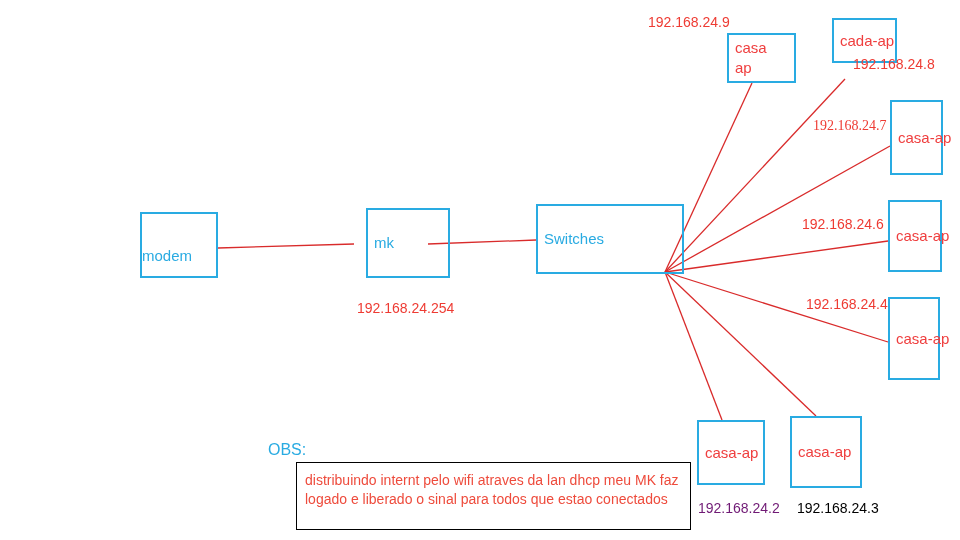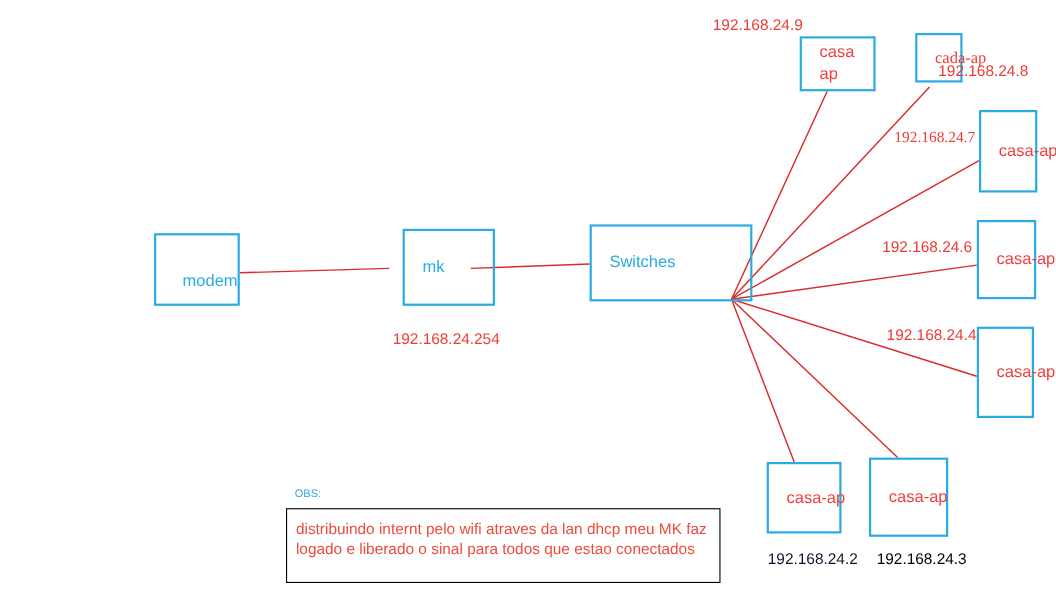--- a/index.html
+++ b/index.html
@@ -31,54 +31,55 @@
     background: transparent;
     display: flex;
     flex-direction: column;
     justify-content: center;
     overflow: visible;
     white-space: nowrap;
   }
   .node-label {
     font-size: 15px;
     line-height: 20px;
-    padding-left: 16px;
+    padding-left: 6px;
     white-space: nowrap;
   }
   .node-label.blue {
     color: #29abe2;
   }
   .node-label.red {
     color: #ef3e3e;
   }
   .node-label.center {
-    text-align: right;
+    text-align: left;
     padding-left: 0;
     margin-top: 21px;
   }
   .ip-label {
     position: absolute;
     color: #ee3b33;
     font-size: 14px;
     line-height: 16px;
     white-space: nowrap;
   }
   .obs-title {
     position: absolute;
     color: #29abe2;
-    font-size: 10px;
+    font-size: 16px;
     line-height: 16px;
     white-space: nowrap;
   }
   .obs-box {
     position: absolute;
     box-sizing: border-box;
     border: 1px solid #000000;
     background: #ffffff;
     padding: 8px 8px 6px 8px;
+    margin-left: 36px;
   }
   .obs-line {
     color: #ee4b3c;
     font-size: 14px;
     line-height: 19px;
     white-space: nowrap;
   }
 </style>
 </head>
 <body>
@@ -104,21 +105,21 @@
       <div class="node" style="left: 366px; top: 208px; width: 84px; height: 70px; border-color: rgb(41, 171, 226);">
         <div class="node-label blue">mk</div>
       </div>
       <div class="node" style="left: 536px; top: 204px; width: 148px; height: 70px; border-color: rgb(41, 171, 226);">
         <div class="node-label blue">Switches</div>
       </div>
       <div class="node" style="left: 727px; top: 33px; width: 69px; height: 50px; border-color: rgb(41, 171, 226);">
         <div class="node-label red">casa</div>
         <div class="node-label red">ap</div>
       </div>
-      <div class="node" style="left: 832px; top: 30px; width: 43px; height: 45px; border-color: rgb(41, 171, 226); font-family: Liberation Serif, serif;">
+      <div class="node" style="left: 832px; top: 18px; width: 65px; height: 45px; border-color: rgb(41, 171, 226);">
         <div class="node-label red">cada-ap</div>
       </div>
       <div class="node" style="left: 890px; top: 100px; width: 53px; height: 75px; border-color: rgb(41, 171, 226);">
         <div class="node-label red">casa-ap</div>
       </div>
       <div class="node" style="left: 888px; top: 200px; width: 54px; height: 72px; border-color: rgb(41, 171, 226);">
         <div class="node-label red">casa-ap</div>
       </div>
       <div class="node" style="left: 888px; top: 297px; width: 52px; height: 83px; border-color: rgb(41, 171, 226);">
         <div class="node-label red">casa-ap</div>
@@ -130,21 +131,21 @@
         <div class="node-label red">casa-ap</div>
       </div>
     </div>
   <div id="iplabels-layer">
       <div class="ip-label" style="left: 357px; top: 300px; color: rgb(238, 59, 51);">192.168.24.254</div>
       <div class="ip-label" style="left: 648px; top: 14px; color: rgb(238, 59, 51);">192.168.24.9</div>
       <div class="ip-label" style="left: 853px; top: 12px; color: rgb(238, 59, 51); margin-top: 44px;">192.168.24.8</div>
       <div class="ip-label" style="left: 813px; top: 118px; color: rgb(238, 59, 51); font-family: Liberation Serif, serif;">192.168.24.7</div>
       <div class="ip-label" style="left: 802px; top: 216px; color: rgb(238, 59, 51);">192.168.24.6</div>
       <div class="ip-label" style="left: 806px; top: 296px; color: rgb(238, 59, 51); text-align: center;">192.168.24.4</div>
-      <div class="ip-label" style="left: 698px; top: 500px; color: #0f172a;">192.168.24.2</div>
+      <div class="ip-label" style="left: 698px; top: 500px; color: #701a75;">192.168.24.2</div>
       <div class="ip-label" style="left: 797px; top: 500px; color: #000000;">192.168.24.3</div>
     </div>
 
   <div class="obs-title" style="left: 268px; top: 442px;">OBS:</div>
 
   <div class="obs-box" style="left: 260px; top: 462px; width: 395px; height: 68px; border-color: rgb(0, 0, 0);">
     <div class="obs-line">distribuindo internt pelo wifi atraves da lan dhcp meu MK faz</div>
     <div class="obs-line">logado e liberado o sinal para todos que estao conectados</div>
   </div>
 

